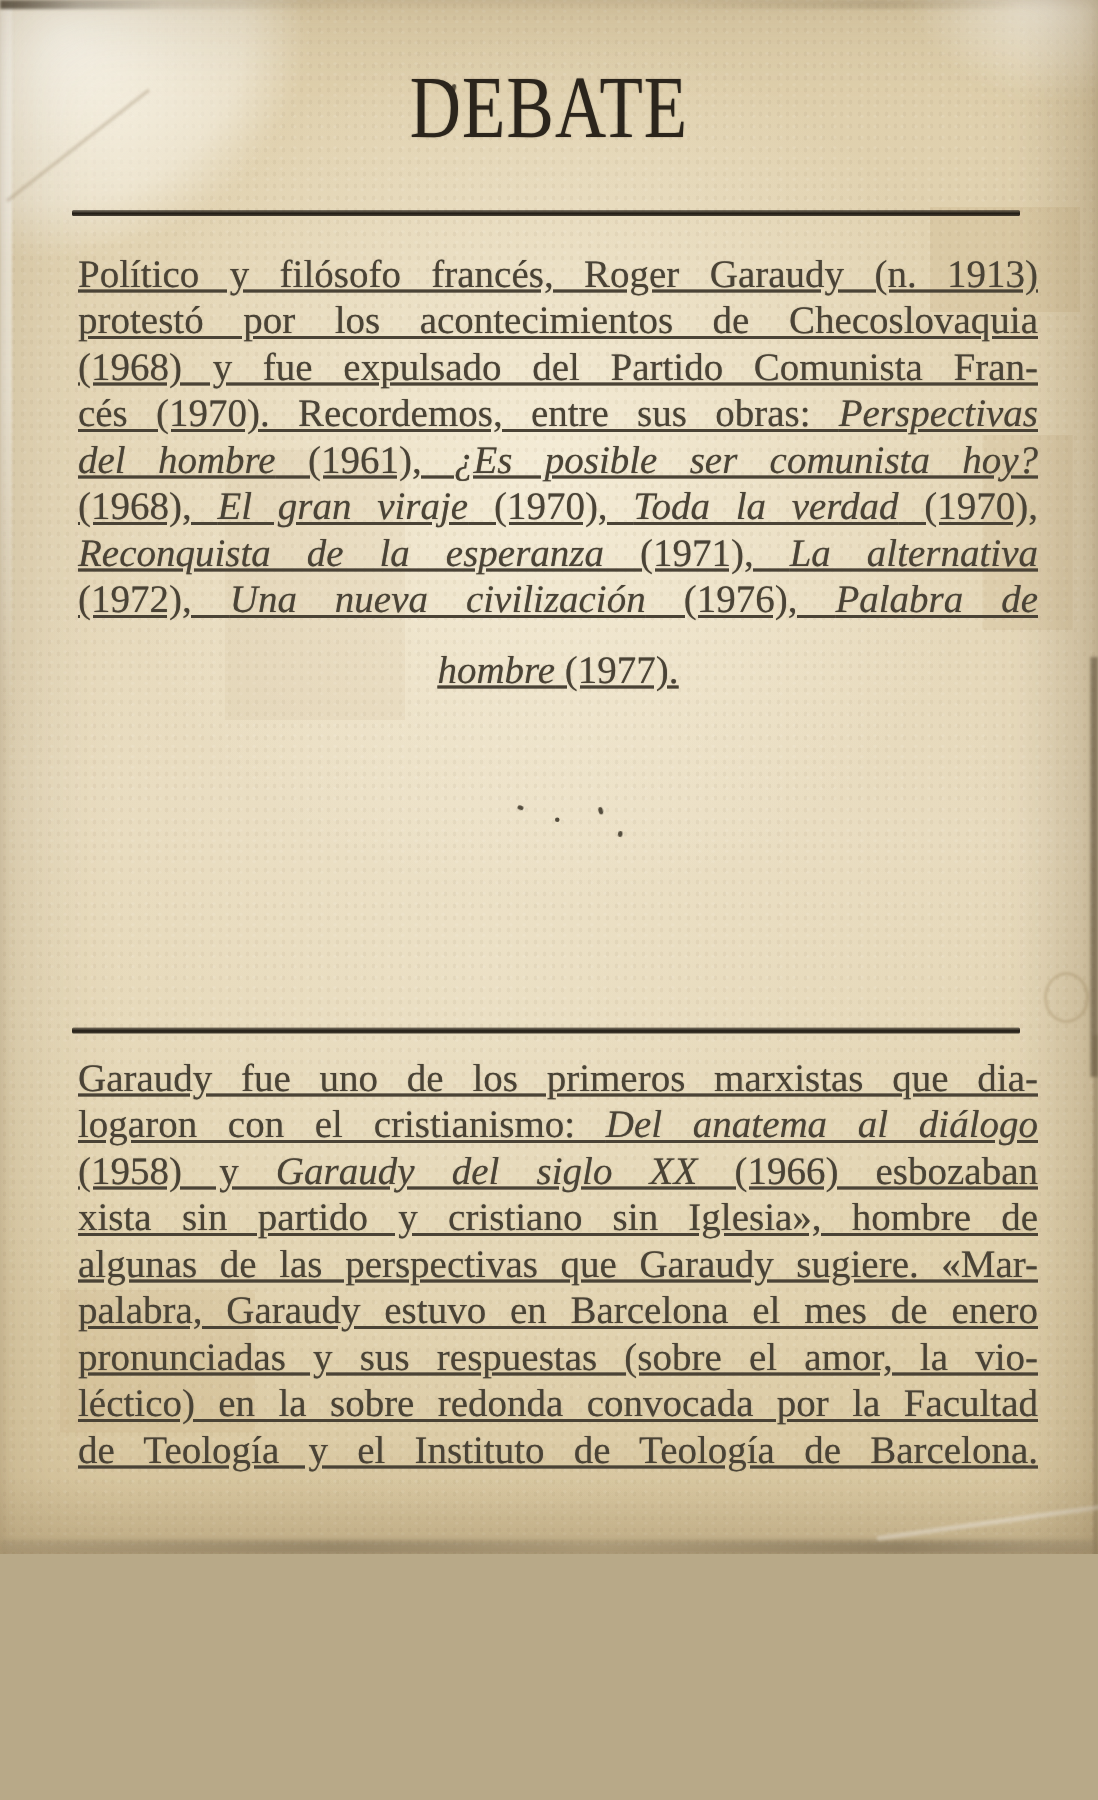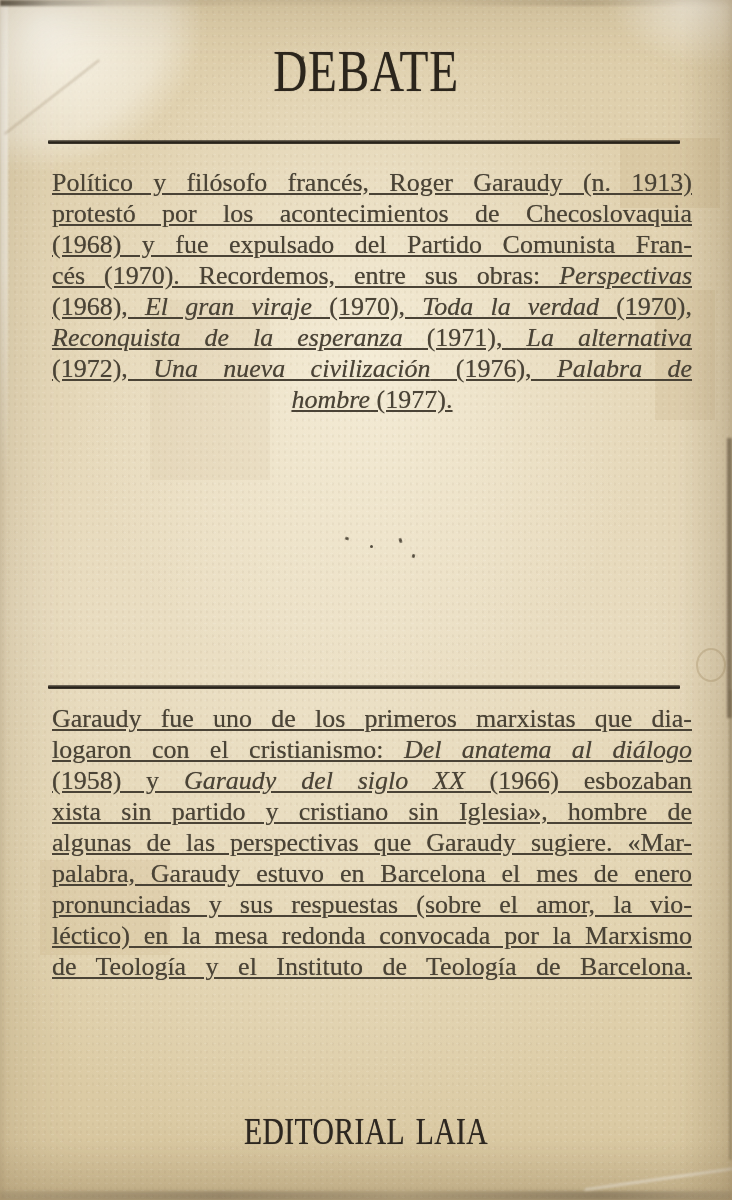--- a/index.html
+++ b/index.html
@@ -3,21 +3,21 @@
 <meta charset="utf-8">
 <style>
   :root{
     --paper:#e5d7b7;
     --ink:#4a4336;
     --title-ink:#2b251c;
   }
   html,body{margin:0;padding:0;background:#b8a988;}
   .page{
     position:relative;
-    width:732px;height:1200px;
+    width:732px;height:1036px;
     overflow:hidden;
     font-family:"Liberation Serif", serif;
     background:
       radial-gradient(ellipse 55% 38% at 50% 30%, rgba(248,241,222,.80), rgba(248,241,222,0) 74%),
       radial-gradient(ellipse 65% 45% at 44% 62%, rgba(241,232,209,.55), rgba(241,232,209,0) 80%),
       linear-gradient(183deg,#ddcda9 0%,#e4d6b6 26%,#e7dabd 52%,#e1d2ae 78%,#d7c59d 100%);
   }
   .layer{position:absolute;pointer-events:none;z-index:1;}
   .grain{
     left:0;top:0;width:100%;height:100%;
@@ -74,21 +74,21 @@
     background:linear-gradient(to bottom, rgba(40,34,26,.55), #221d15 55%, rgba(40,34,26,.85));
     border-radius:1px;}
   .rule1{top:140px;}
   .rule2{top:685px;}
   .para{position:absolute;z-index:2;left:52px;width:640px;
     font-size:26px;line-height:31px;color:var(--ink);
     text-shadow:0 0 .7px rgba(74,67,54,.65);text-decoration:underline;}
   .p1{top:167px;}
   .p2{top:703px;}
   .tline{text-align:justify;text-align-last:justify;}
-  .tline.center{text-align:center;text-align-last:center;}
+  .tline.center{text-align:center;text-align-last:center;margin-top:16px;}
   .it{font-style:italic;}
   .publisher{
     position:absolute;z-index:2;left:0;top:1112px;width:100%;
     text-align:center;font-size:37px;line-height:40px;letter-spacing:.5px;word-spacing:5px;
     color:#2d2720;transform:scaleX(.80);
     text-shadow:0 0 .8px rgba(45,39,32,.6);
   }
 </style>
 </head>
 <body>
@@ -117,32 +117,33 @@
   <div class="layer crease-br"></div>
   <div class="layer vignette"></div>
 
   <div class="title">DEBATE</div>
   <div class="rule rule1"></div>
   <div class="para p1">
       <div class="tline"><span>Político y filósofo francés, Roger Garaudy (n. 1913)</span></div>
       <div class="tline"><span>protestó por los acontecimientos de Checoslovaquia</span></div>
       <div class="tline"><span>(1968) y fue expulsado del Partido Comunista Fran-</span></div>
       <div class="tline"><span>cés (1970). Recordemos, entre sus obras: </span><span class="it">Perspectivas</span></div>
+      <div class="tline"><span class="it">del hombre</span><span> (1961), </span><span class="it">¿Es posible ser comunista hoy?</span></div>
       <div class="tline"><span>(1968), </span><span class="it">El gran viraje</span><span> (1970), </span><span class="it">Toda la verdad</span><span> (1970),</span></div>
       <div class="tline"><span class="it">Reconquista de la esperanza</span><span> (1971), </span><span class="it">La alternativa</span></div>
       <div class="tline"><span>(1972), </span><span class="it">Una nueva civilización</span><span> (1976), </span><span class="it">Palabra de</span></div>
       <div class="tline center"><span class="it">hombre</span><span> (1977).</span></div>
     </div>
   <div class="rule rule2"></div>
   <div class="para p2">
       <div class="tline"><span>Garaudy fue uno de los primeros marxistas que dia-</span></div>
       <div class="tline"><span>logaron con el cristianismo: </span><span class="it">Del anatema al diálogo</span></div>
       <div class="tline"><span>(1958) y </span><span class="it">Garaudy del siglo XX</span><span> (1966) esbozaban</span></div>
       <div class="tline"><span>xista sin partido y cristiano sin Iglesia», hombre de</span></div>
       <div class="tline"><span>algunas de las perspectivas que Garaudy sugiere. «Mar-</span></div>
       <div class="tline"><span>palabra, Garaudy estuvo en Barcelona el mes de enero</span></div>
       <div class="tline"><span>pronunciadas y sus respuestas (sobre el amor, la vio-</span></div>
-      <div class="tline"><span>léctico) en la mesa redonda convocada por la Marxismo</span></div>
+      <div class="tline"><span>léctico) en la sobre redonda convocada por la Facultad</span></div>
       <div class="tline"><span>de Teología y el Instituto de Teología de Barcelona.</span></div>
     </div>
   <div class="publisher">EDITORIAL LAIA</div>
 
 </div>
 
 </body></html>

